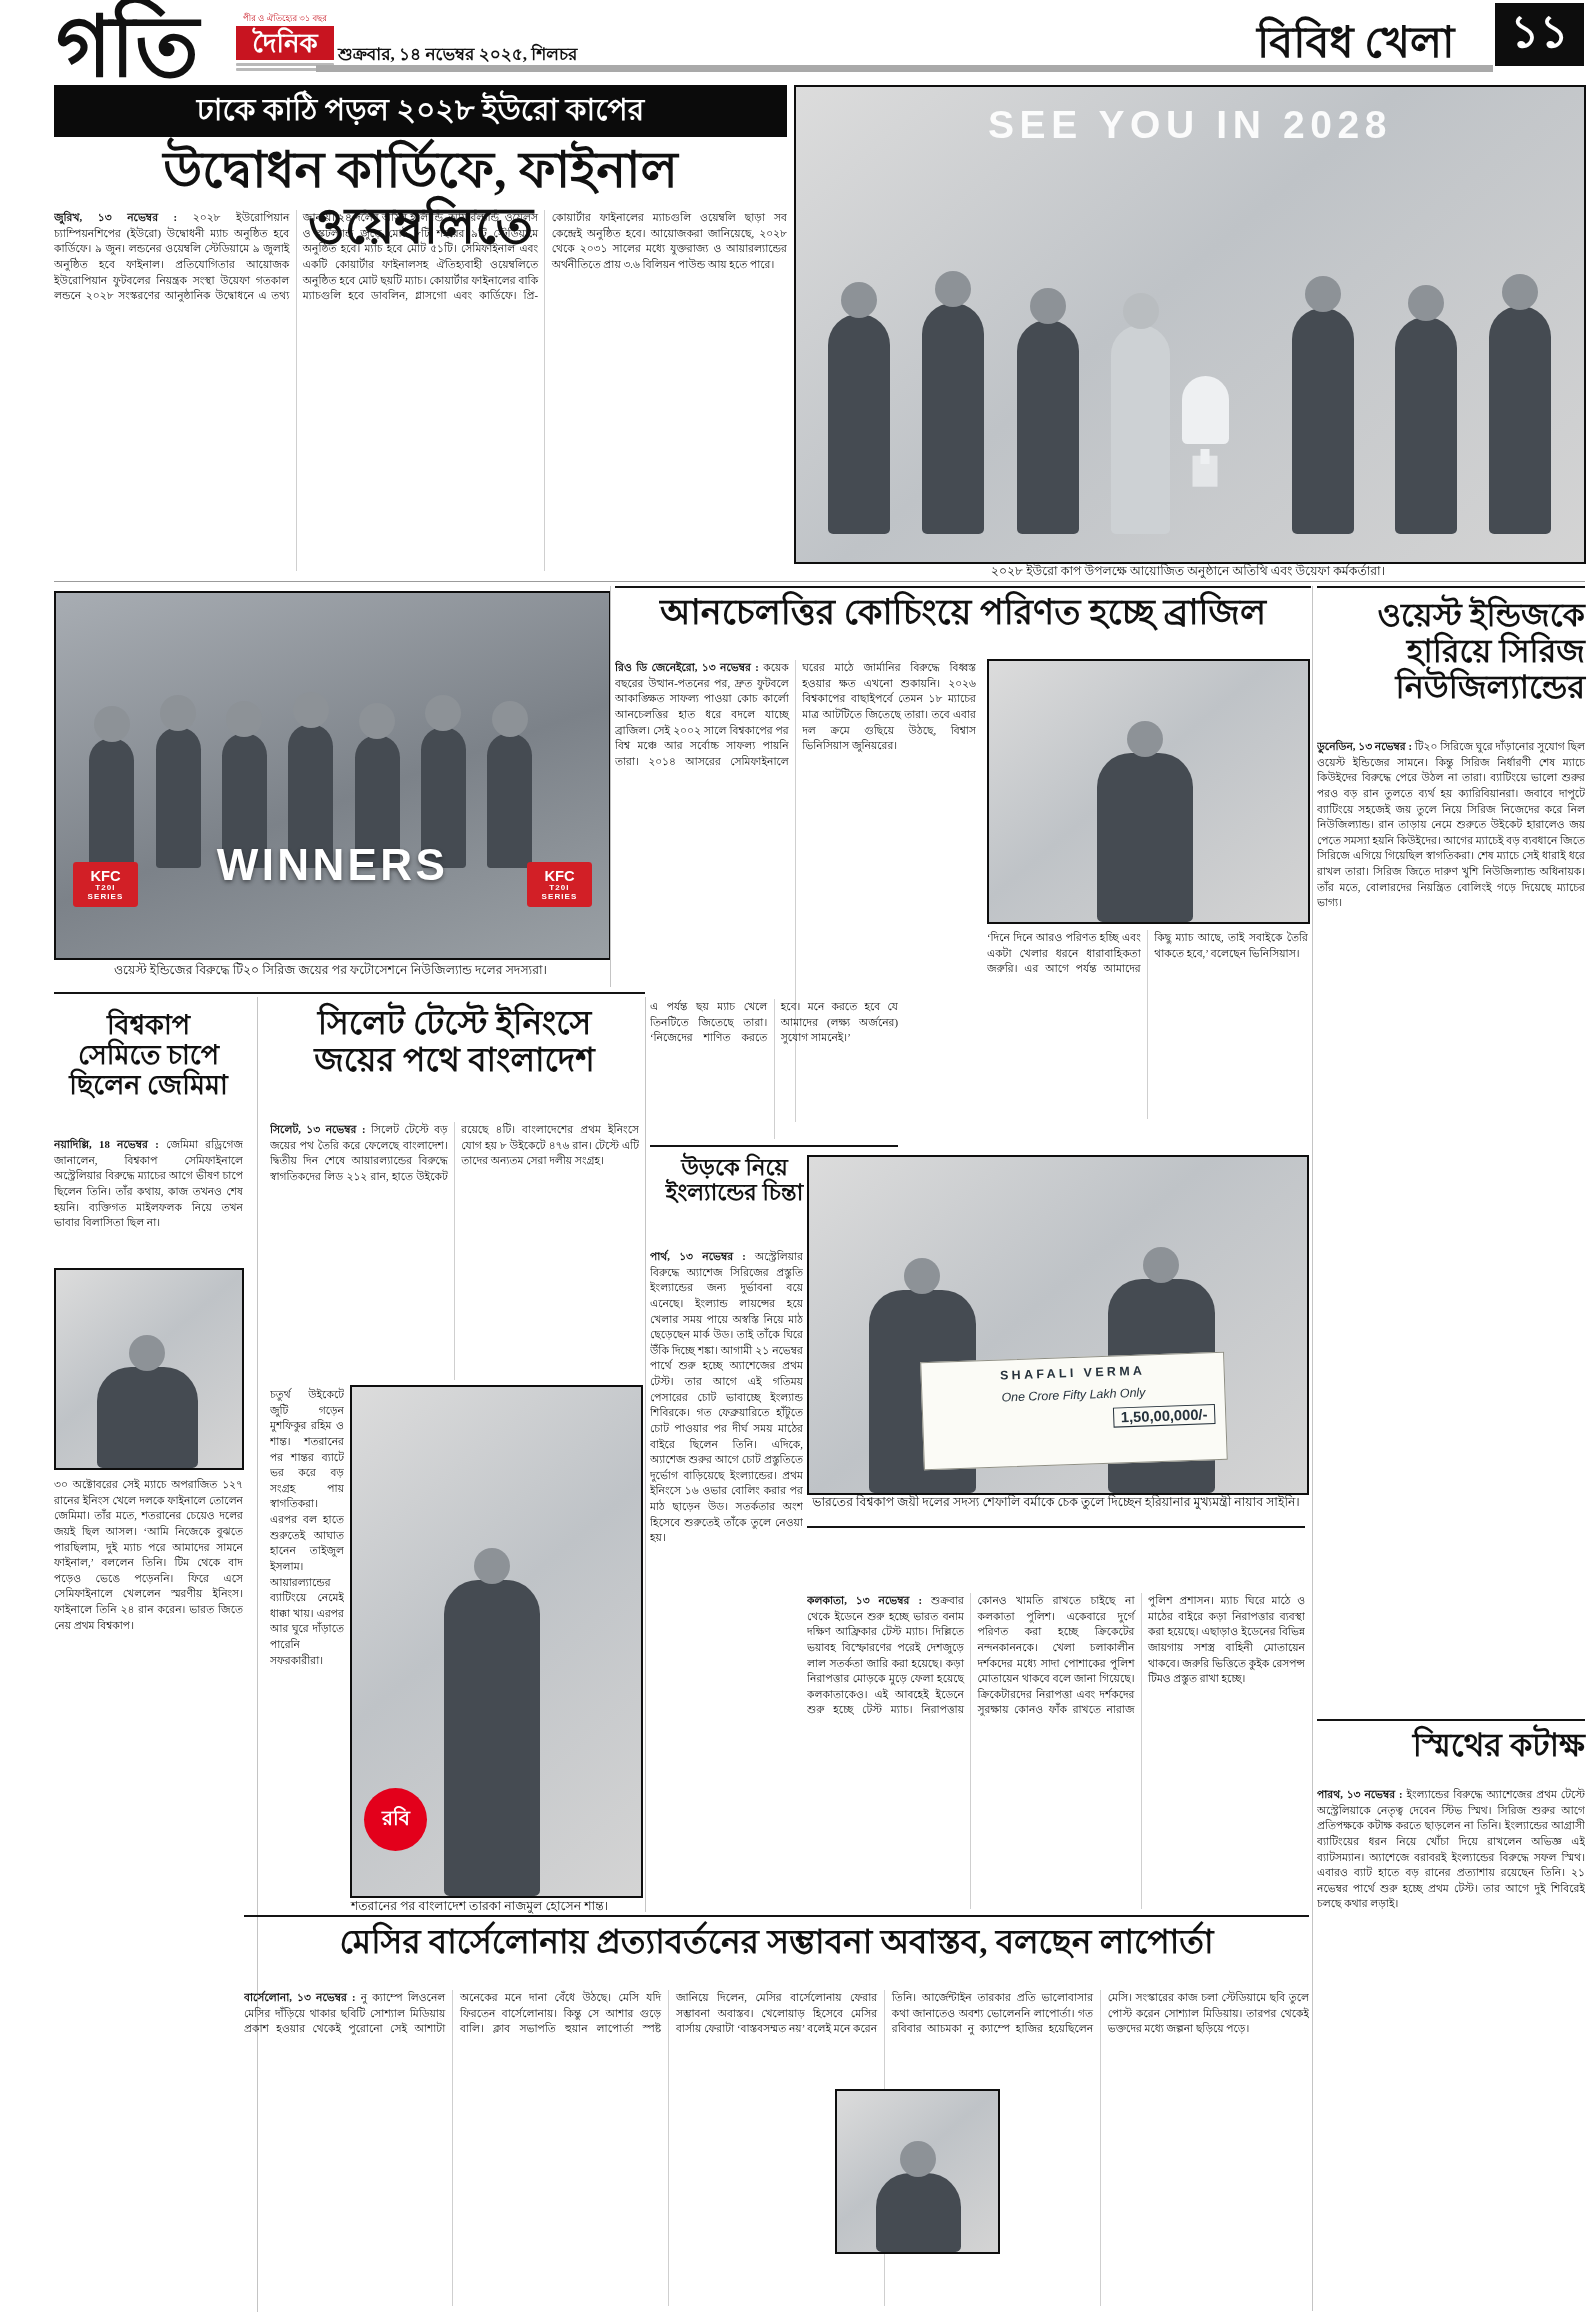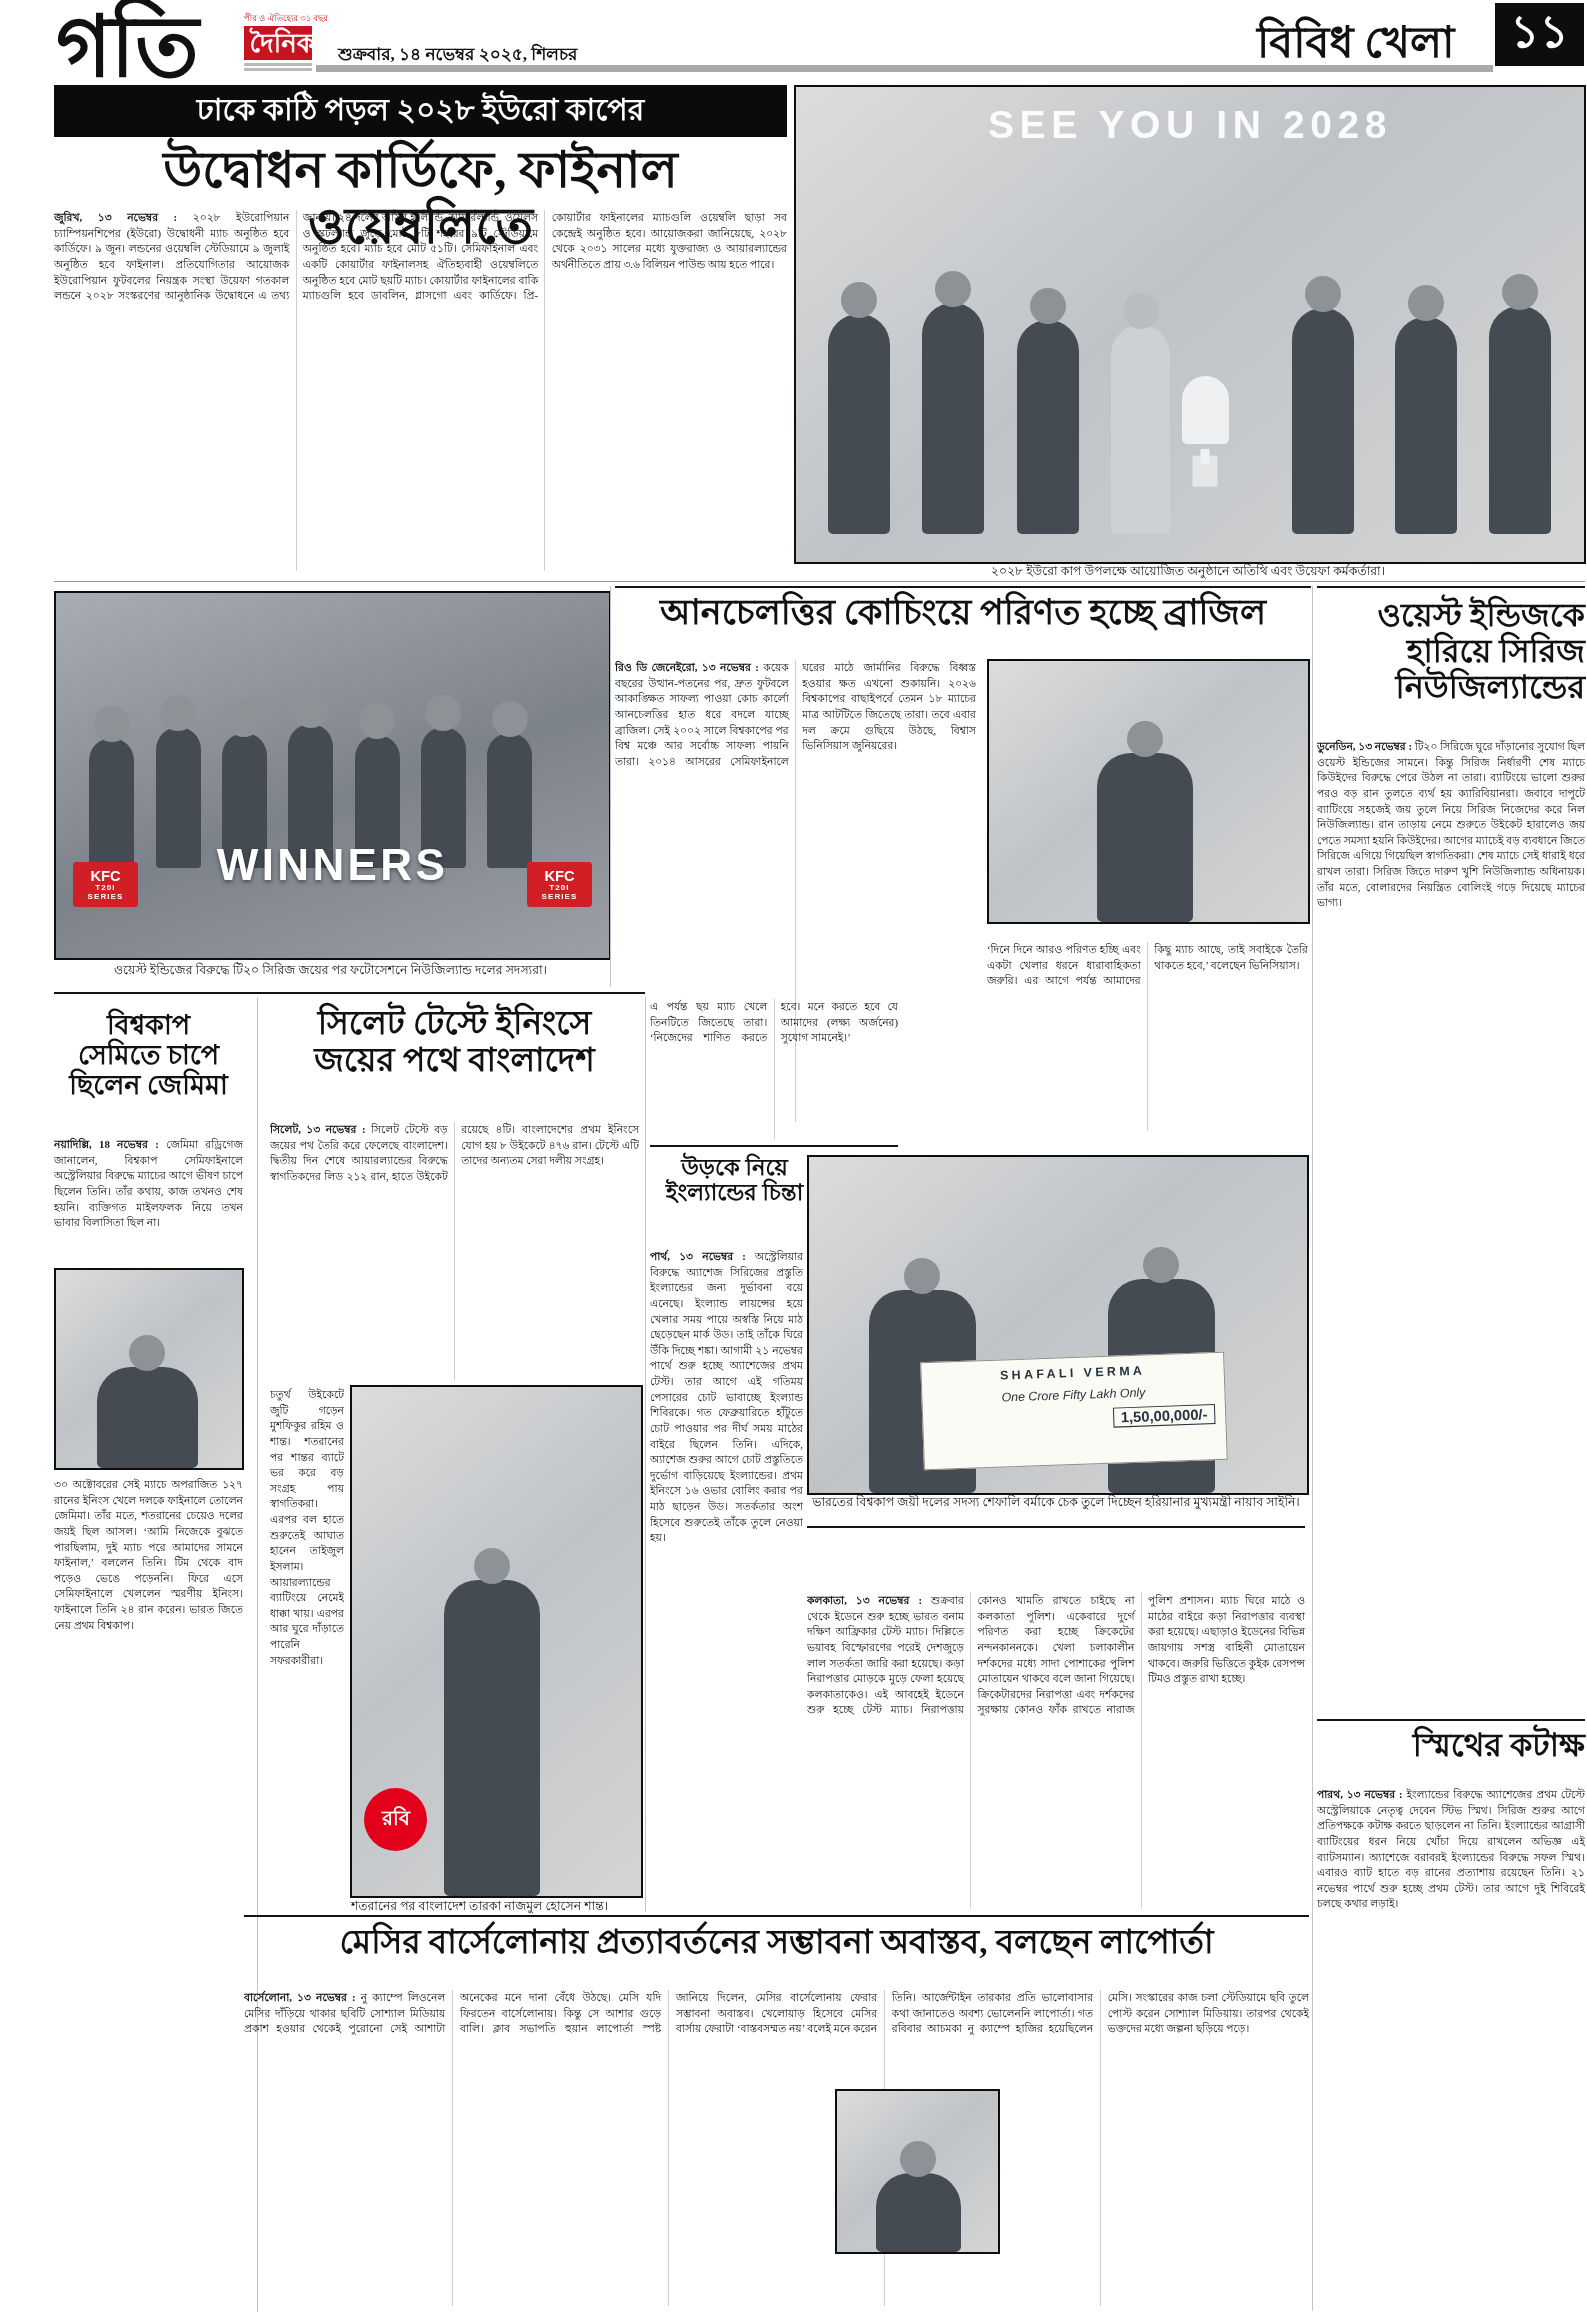--- a/index.html
+++ b/index.html
@@ -67,21 +67,21 @@
                  border:1.1px solid #26323c;display:inline-block;float:right;padding:1.1px 6.8px;}
   .robi{position:absolute;width:63px;height:63px;border-radius:50%;background:#e3001b;
         color:#fff;font-weight:bold;font-size:20px;display:flex;align-items:center;justify-content:center;}
 </style>
 </head>
 <body>
 
 <div class="page">
 
   <div class="abs masthead-main" style="left:56px;top:4.5px;">গতি</div>
-  <div class="abs" style="left:244px;top:12.4px;width:68px;">
+  <div class="abs" style="left:236px;top:12.4px;width:98px;">
     <div class="daily-tag">পীর ও ঐতিহ্যের ৩১ বছর</div>
     <div class="daily-box">দৈনিক</div>
     <div class="daily-small"></div>
     <div class="daily-small"></div>
   </div>
   <div class="abs date-line" style="left:338px;top:41px;">শুক্রবার, ১৪ নভেম্বর ২০২৫, শিলচর</div>
   <div class="abs section-title" style="left:1257px;top:10px;">বিবিধ খেলা</div>
   <div class="abs page-box" style="left:1495px;top:3.4px;width:89px;height:63px;">১১</div>
   <div class="abs gray-bar" style="left:316px;top:65px;width:1177px;height:6.8px;"></div>
 
@@ -130,21 +130,21 @@
   <div class="abs vr" style="left:610px;top:586px;height:401px;"></div>
   <div class="abs hr-black" style="left:615px;top:586px;width:696px;height:2.3px;"></div>
   <div class="abs hl hl-lg" style="left:615px;top:593px;width:696px;">আনচেলত্তির কোচিংয়ে পরিণত হচ্ছে ব্রাজিল</div>
   <div class="abs bt c2" style="left:615px;top:660px;width:361px;height:462px;">
     <span class="dl">রিও ডি জেনেইরো, ১৩ নভেম্বর :</span>
     <span>কয়েক বছরের উত্থান-পতনের পর, দ্রুত ফুটবলে আকাঙ্ক্ষিত সাফল্য পাওয়া কোচ কার্লো আনচেলত্তির হাত ধরে বদলে যাচ্ছে ব্রাজিল। সেই ২০০২ সালে বিশ্বকাপের পর বিশ্ব মঞ্চে আর সর্বোচ্চ সাফল্য পায়নি তারা। ২০১৪ আসরের সেমিফাইনালে ঘরের মাঠে জার্মানির বিরুদ্ধে বিধ্বস্ত হওয়ার ক্ষত এখনো শুকায়নি। ২০২৬ বিশ্বকাপের বাছাইপর্বে তেমন ১৮ ম্যাচের মাত্র আটটিতে জিতেছে তারা। তবে এবার দল ক্রমে গুছিয়ে উঠছে, বিশ্বাস ভিনিসিয়াস জুনিয়রের।</span>
   </div>
   <div class="ph" style="left:987px;top:659px;width:319px;height:261px;">
     <div class="fig" style="left:34%;bottom:0;width:96px;height:169px;"></div>
   </div>
-  <div class="abs bt c2" style="left:987px;top:930px;width:321px;height:189px;margin-top:12px;">
+  <div class="abs bt c2" style="left:987px;top:930px;width:321px;height:189px;">
     <span>‘দিনে দিনে আরও পরিণত হচ্ছি এবং একটা খেলার ধরনে ধারাবাহিকতা জরুরি। এর আগে পর্যন্ত আমাদের কিছু ম্যাচ আছে, তাই সবাইকে তৈরি থাকতে হবে,’ বলেছেন ভিনিসিয়াস।</span>
   </div>
 
   <div class="abs bt c2" style="left:650px;top:999px;width:248px;height:140px;">
     <span>এ পর্যন্ত ছয় ম্যাচ খেলে তিনটিতে জিতেছে তারা। ‘নিজেদের শাণিত করতে হবে। মনে করতে হবে যে আমাদের (লক্ষ্য অর্জনের) সুযোগ সামনেই।’</span>
   </div>
 
   <div class="abs vr" style="left:1312px;top:586px;height:1725px;"></div>
   <div class="abs hr-black" style="left:1317px;top:586px;width:268px;height:2.3px;"></div>
   <div class="abs hl hl-md" style="left:1317px;top:598px;width:268px;">

